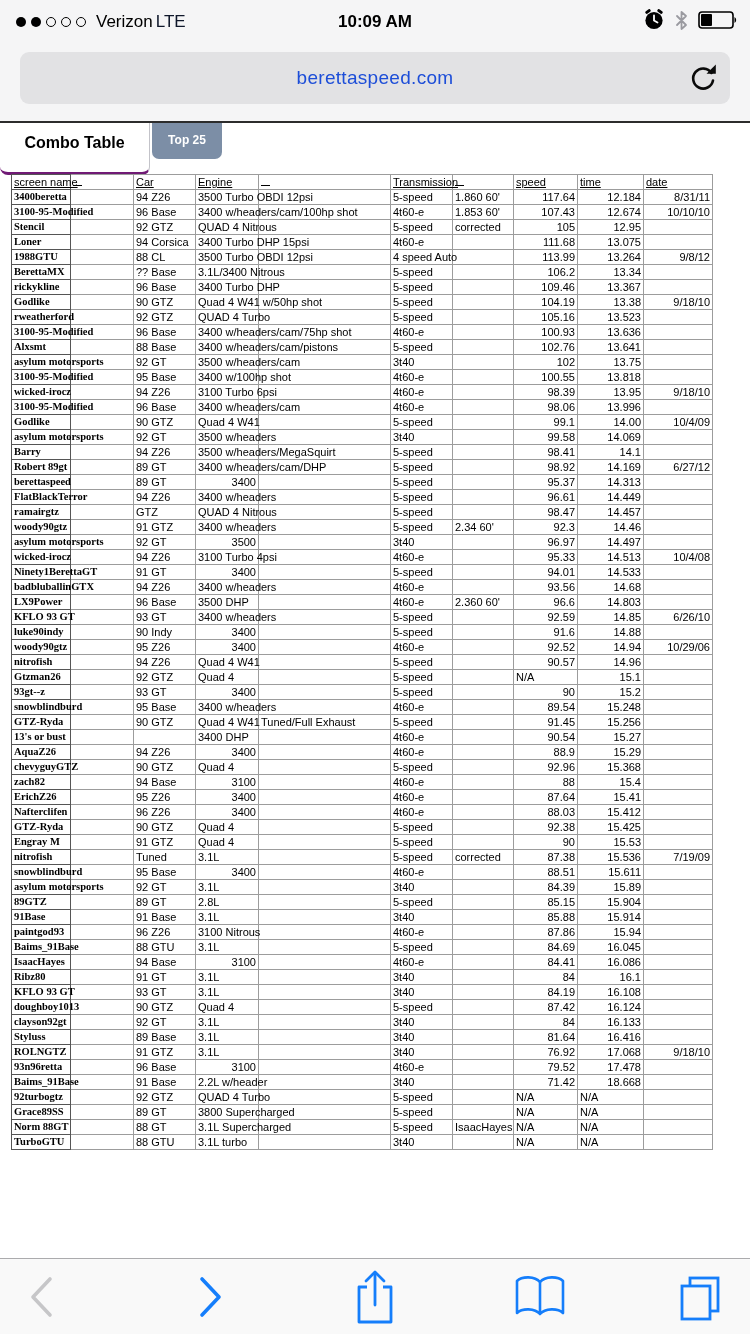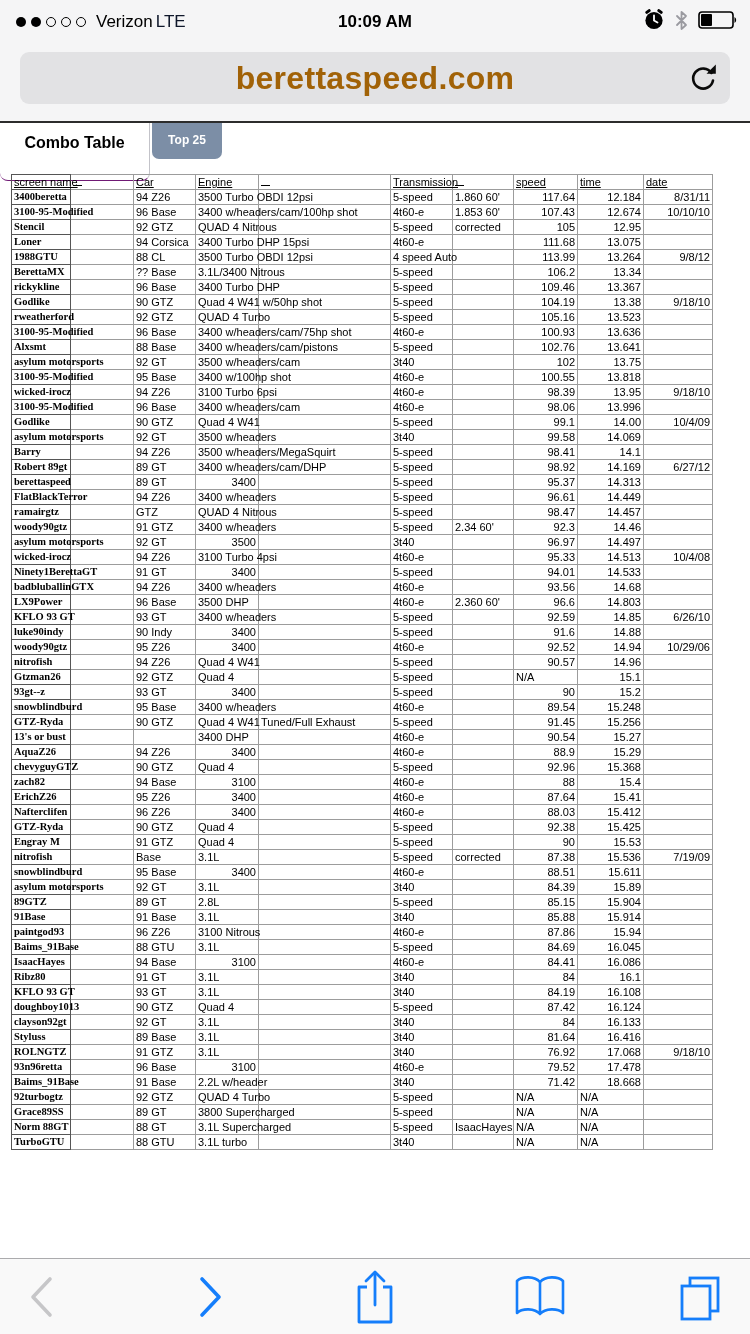--- a/index.html
+++ b/index.html
@@ -13,30 +13,30 @@
   .dot { width:10px; height:10px; border-radius:50%; }
   .dot.filled { background:#000; }
   .dot.empty { border:1.3px solid #000; }
   .carrier { font-size:17px; color:#000; }
   .network { font-size:17px; color:#0f172a; margin-left:3px; }
   .sb-time { position:absolute; left:0; right:0; top:0; height:44px; display:flex; align-items:center; justify-content:center; font-size:17px; font-weight:bold; color:#000; }
   .sb-right { position:absolute; right:12px; top:0; height:44px; display:flex; align-items:center; gap:9px; }
 
   .url-row { position:absolute; top:52px; left:20px; right:20px; height:52px; }
   .url-field { position:relative; width:100%; height:100%; background:#e2e2e4; border-radius:9px; display:flex; align-items:center; justify-content:center; }
-  .url-text { font-size:32px; color:#a16207; letter-spacing:0.3px;font-weight:bold; }
+  .url-text { font-size:19px; color:#1d4ed8; letter-spacing:0.3px; }
   .reload-btn { position:absolute; right:12px; top:50%; transform:translateY(-50%); width:30px; height:32px; display:flex; align-items:center; justify-content:center; }
 
   .chrome-edge { position:absolute; top:121px; left:0; width:750px; height:2px; background:#2c2c2c; }
 
   
   .tab-strip { position:absolute; top:123px; left:0; width:750px; height:46px; background:#fff; }
   .page-tab { position:absolute; top:0; text-align:center; font-weight:bold; cursor:default; }
-  .tab-combo { left:0; width:150px; height:58px; line-height:40px; background:#fff; color:#000;
-               border-right:1px solid #c3c3c9; border-bottom:1px solid #701a75; border-radius:0 0 8px 8px; font-size:16px; }
+  .tab-combo { left:0; width:150px; height:52px; line-height:40px; background:#fff; color:#000;
+               border-right:1px solid #c3c3c9; border-bottom:3px solid #701a75; border-radius:0 0 8px 8px; font-size:16px; }
   .tab-top25 { left:152px; width:70px; height:36px; line-height:35px; background:#7c8ea6; color:#fff; border-radius:0 0 7px 7px; font-size:12px; }
 
   
   .table-wrap { position:absolute; top:174px; left:11px; }
   table.grid { border-collapse:collapse; table-layout:fixed; width:701px; }
   table.grid td, table.grid th { border:1px solid #9c9c9c; height:14.3px; line-height:14px; font-size:11px; font-weight:normal;
       padding:0 2px; text-align:left; vertical-align:middle; white-space:nowrap; overflow:visible; color:#000; }
   table.grid th { text-decoration:underline; }
   table.grid td.name { font-family:"Liberation Serif", serif; font-weight:bold; font-size:10.5px; border-color:#555; }
   table.grid th.name-h { border-color:#555; }
@@ -661,21 +661,21 @@
           <td></td>
           <td>5-speed</td>
           <td></td>
           <td class="num">90</td>
           <td class="num">15.53</td>
           <td></td>
         </tr>
         <tr>
           <td class="name">nitrofish</td>
           <td></td>
-          <td>Base</td>
+          <td>Tuned</td>
           <td>3.1L</td>
           <td></td>
           <td>5-speed</td>
           <td>corrected</td>
           <td class="num">87.38</td>
           <td class="num">15.536</td>
           <td class="num">7/19/09</td>
         </tr>
         <tr>
           <td class="name">snowblindburd</td>

